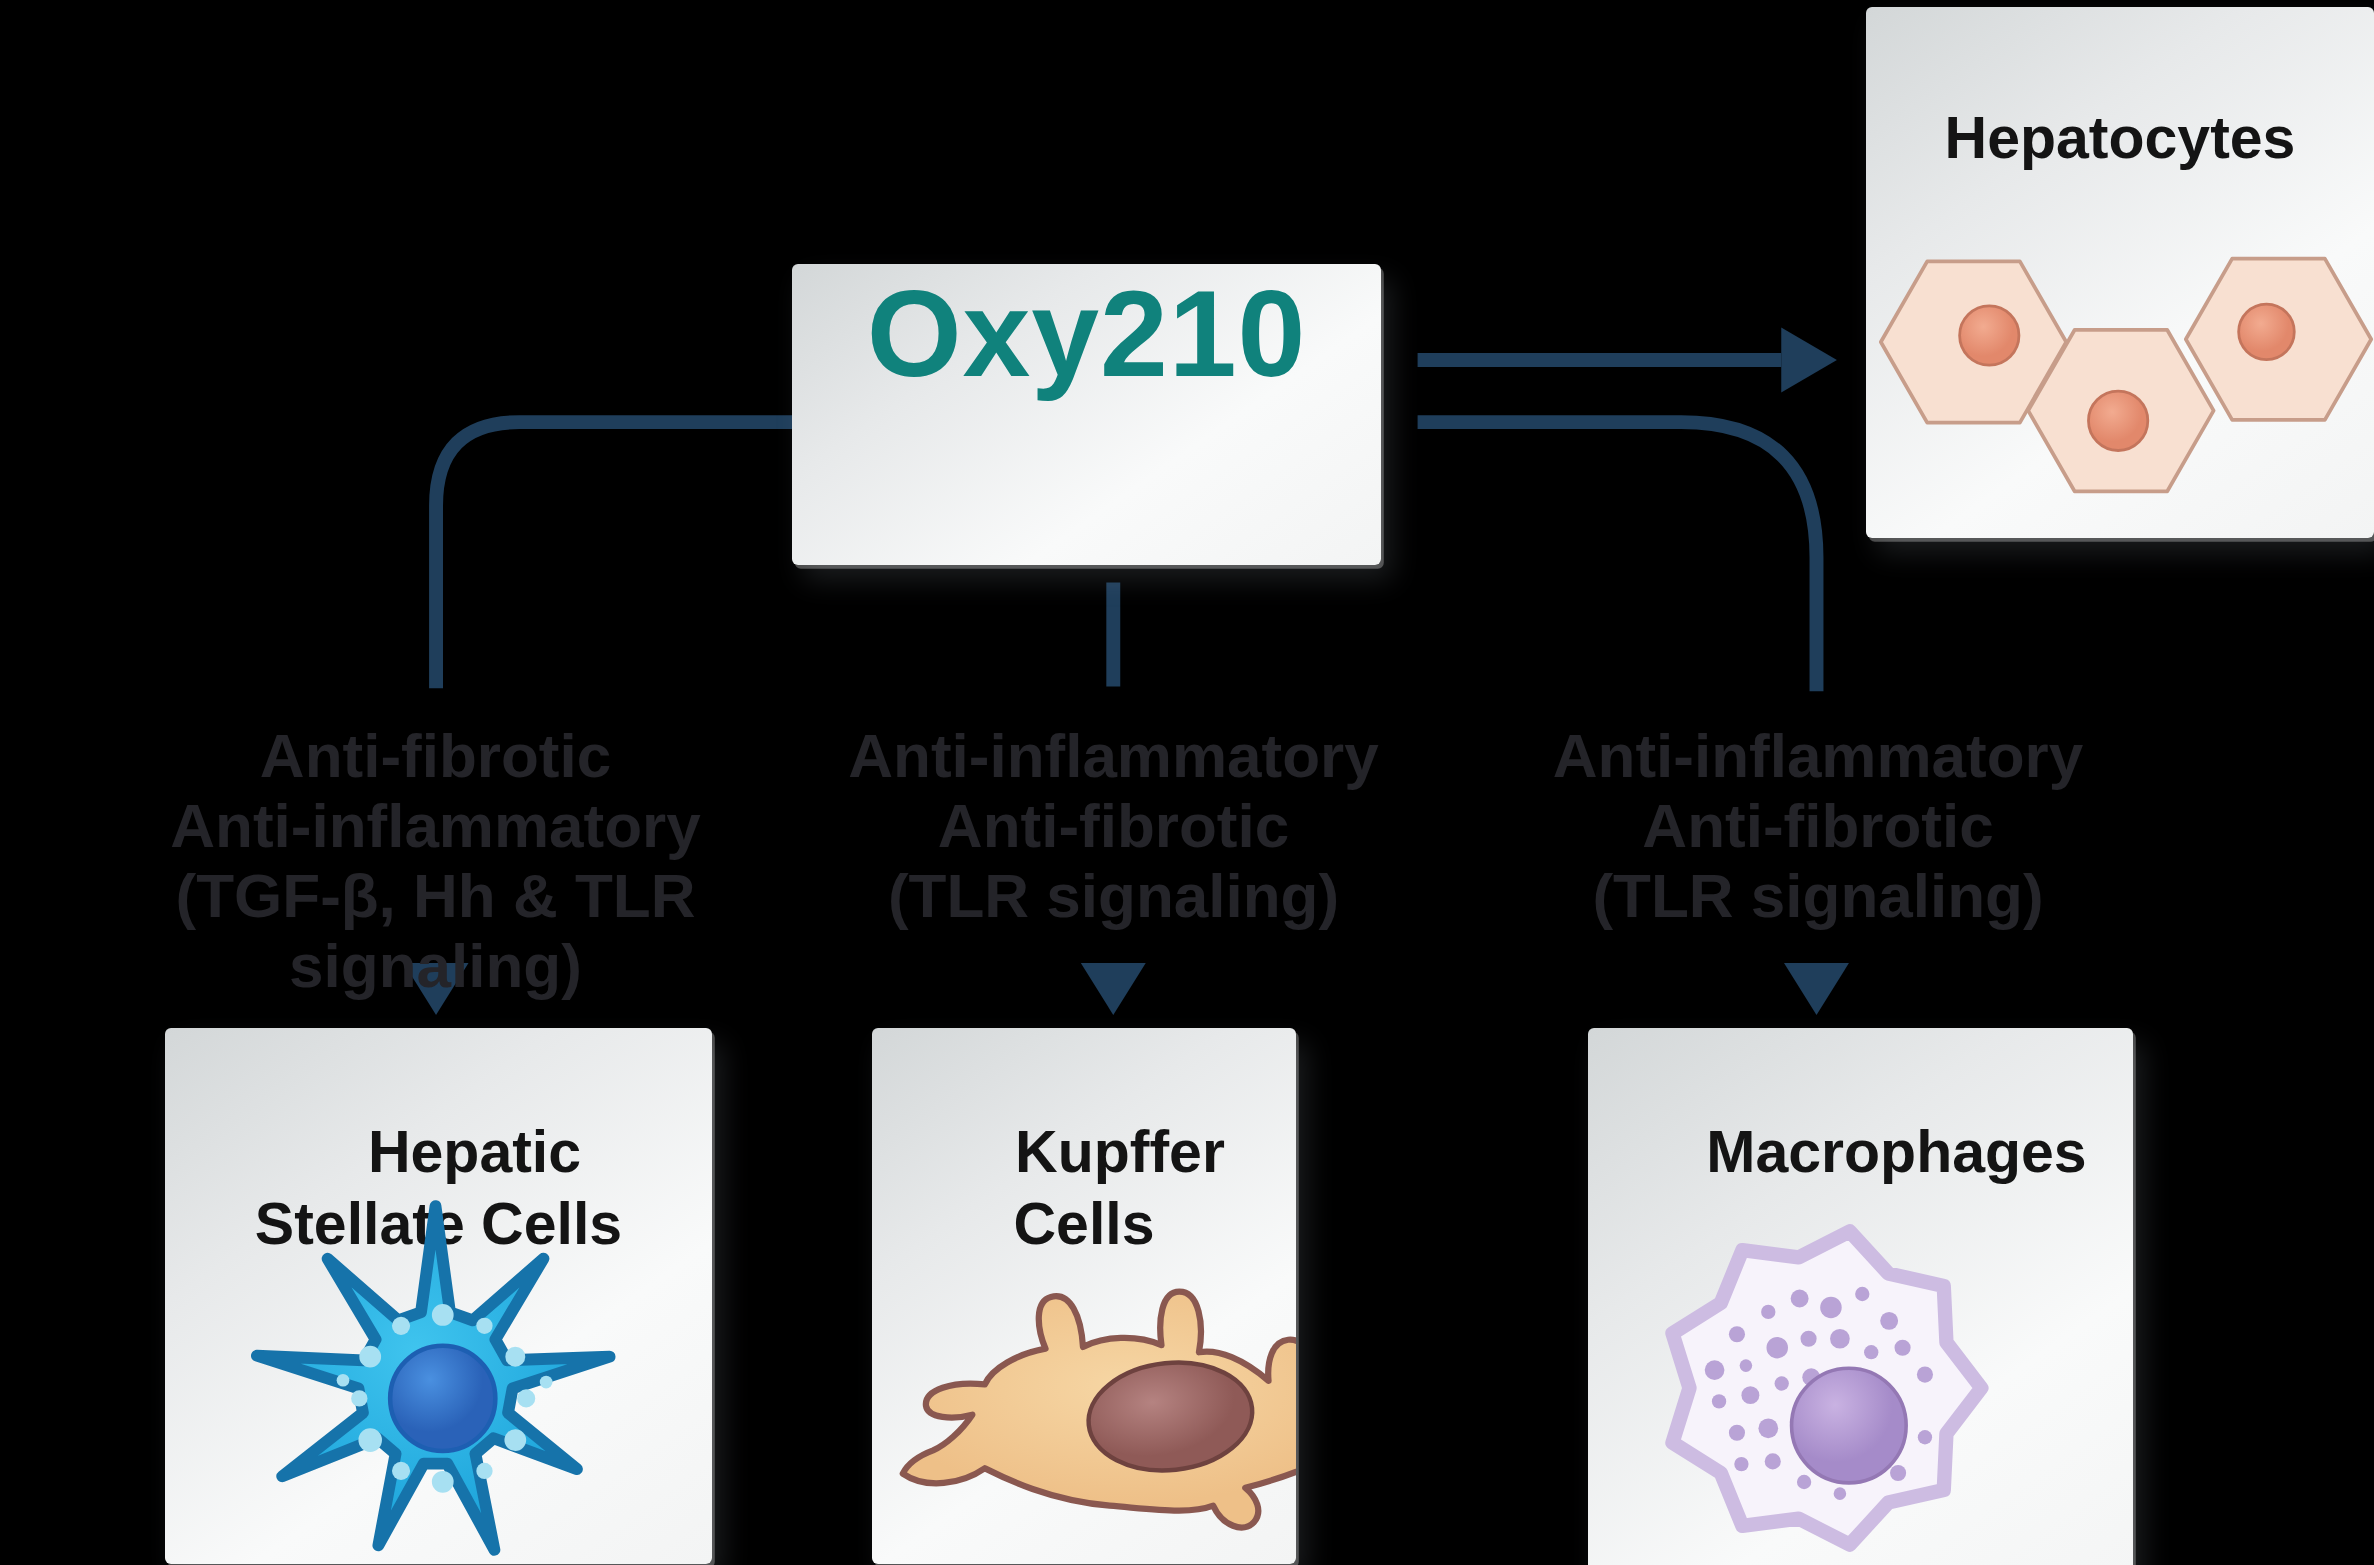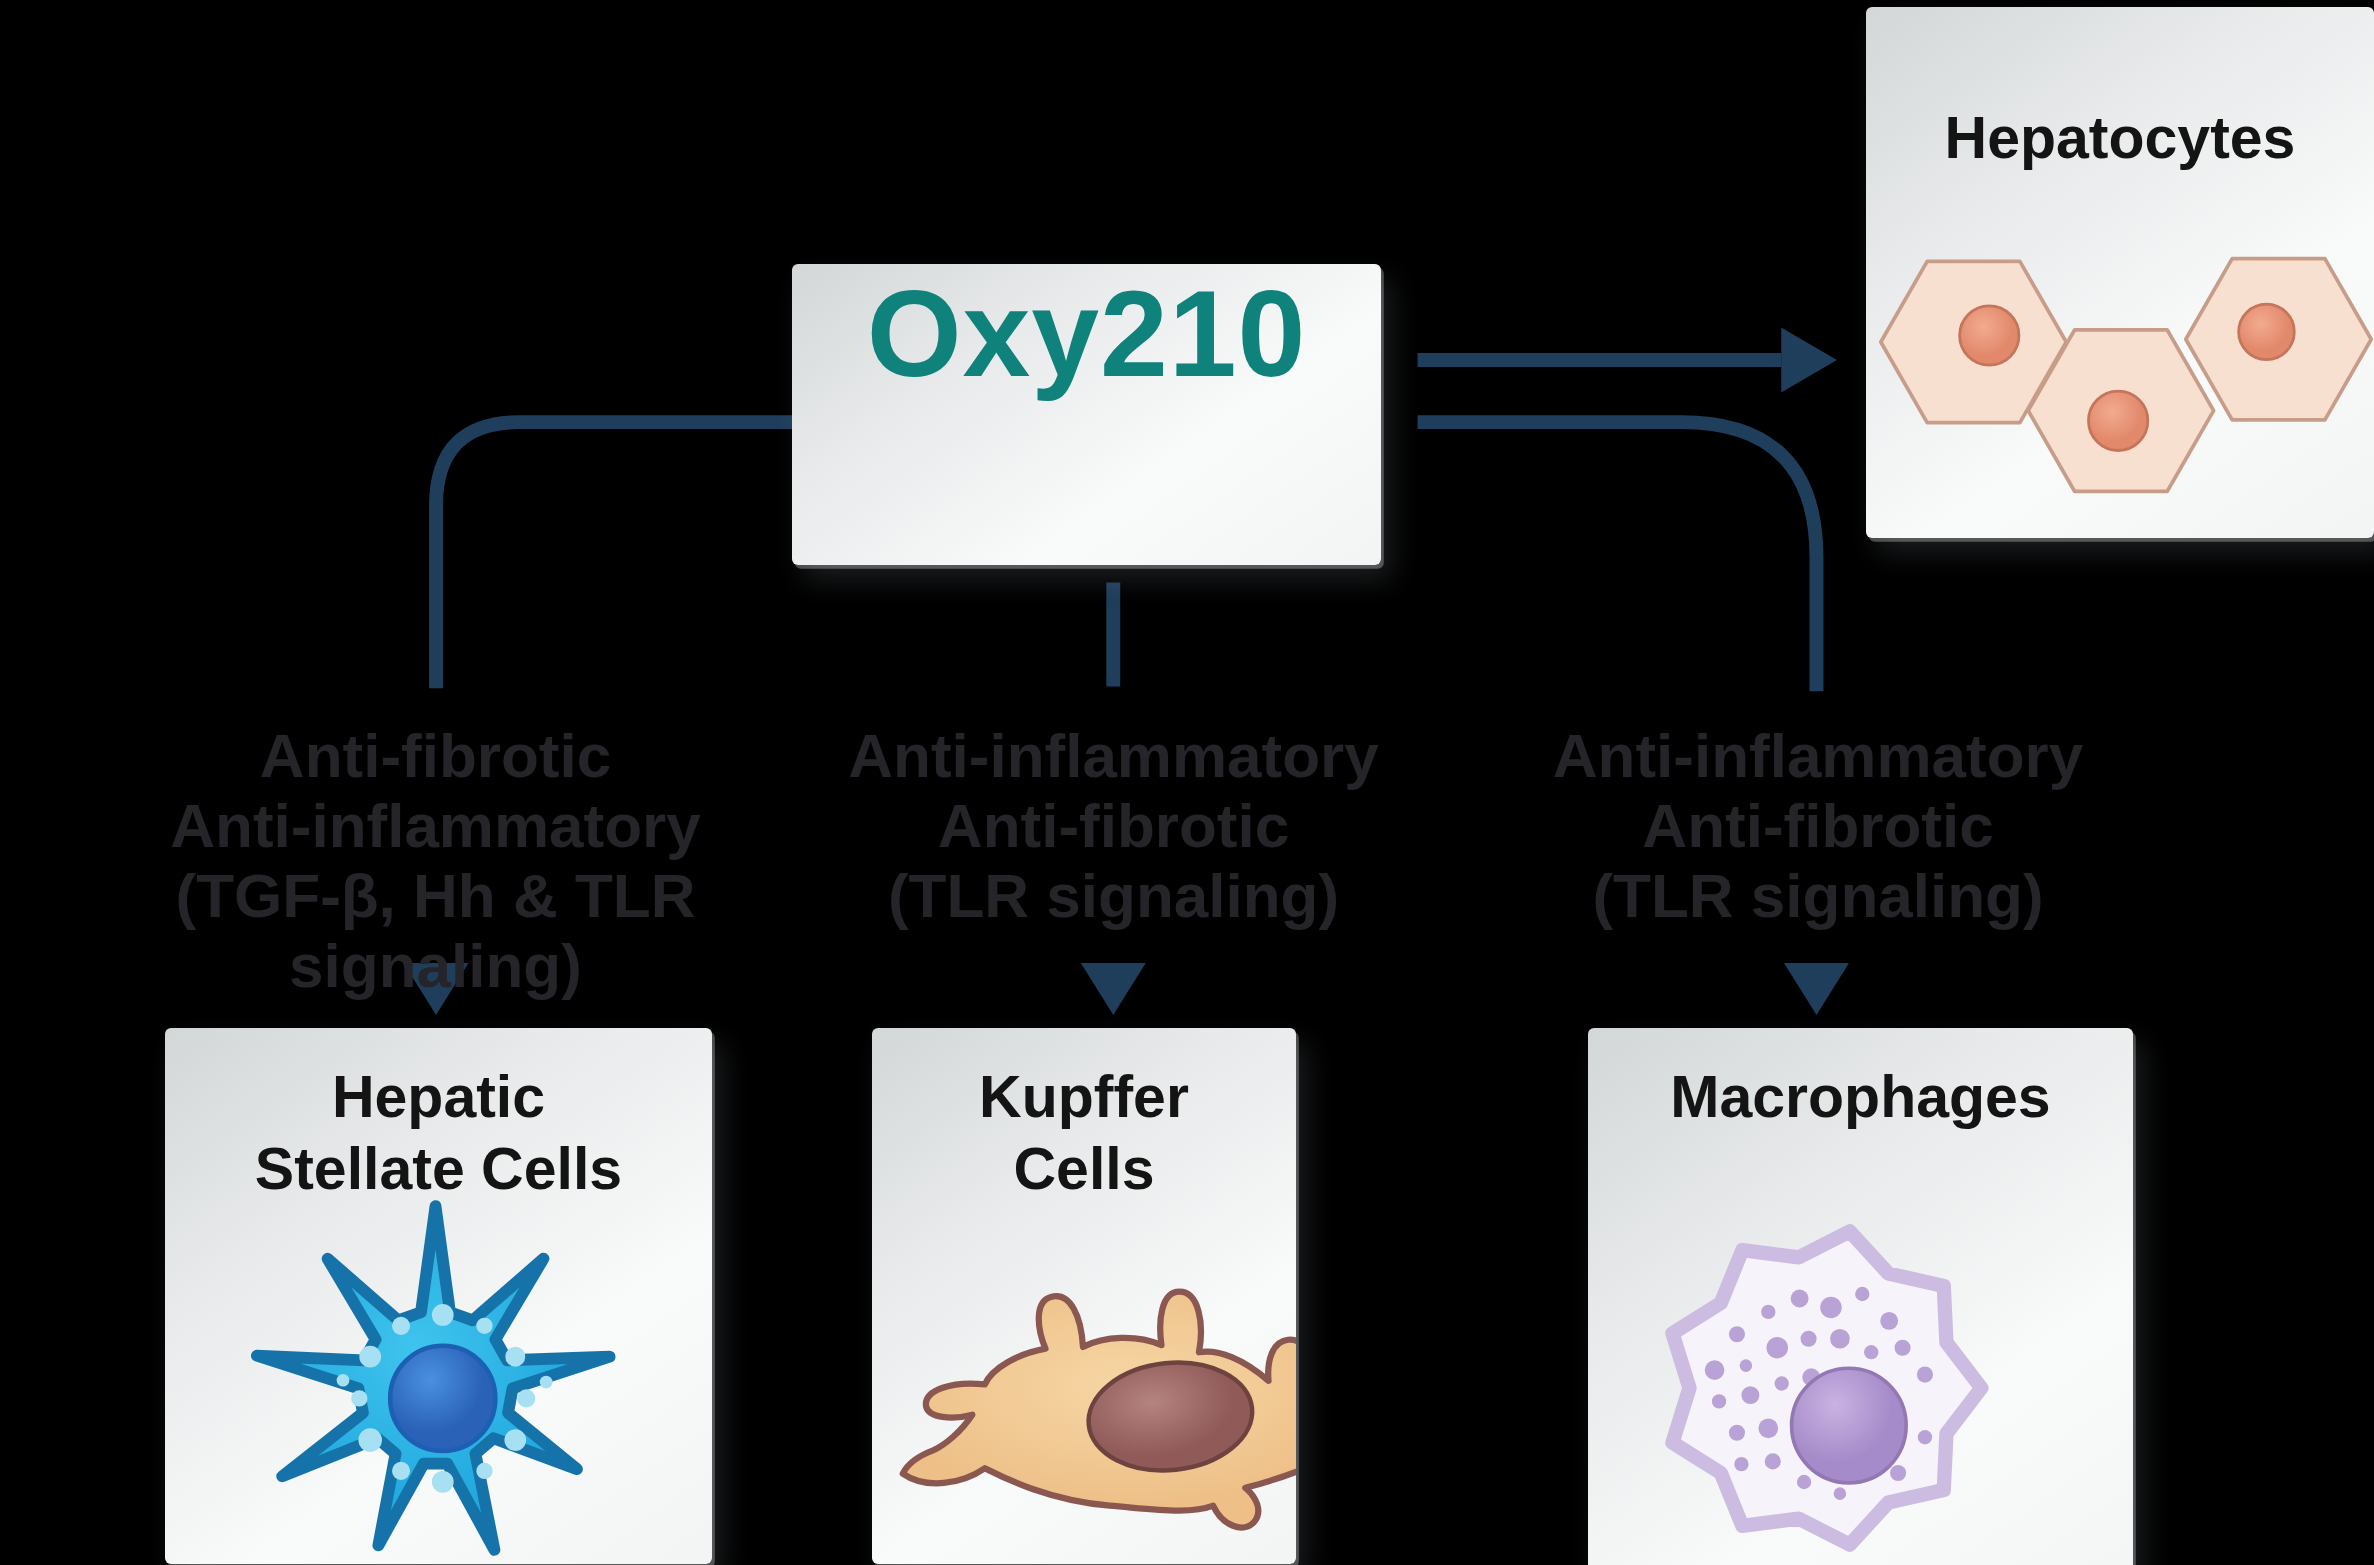--- a/index.html
+++ b/index.html
@@ -15,21 +15,21 @@
   .card-title{width:100%;text-align:center;font-weight:700;color:var(--title);
               font-size:59px;line-height:72px;}
   #oxy-box{left:792px;top:264px;width:589px;height:301px;display:flex;
            align-items:flex-start;justify-content:center;}
   #oxy-label{font-size:122px;font-weight:700;color:var(--teal);letter-spacing:0.9px;}
   #hepatocytes-card{left:1866px;top:7.4px;width:508px;height:531px;}
   #hepatocytes-card .card-title{margin-top:95px;}
   #stellate-card{left:165px;top:1028px;width:547px;height:536px;}
   #kupffer-card{left:872px;top:1028px;width:424px;height:536px;}
   #macrophages-card{left:1588px;top:1028px;width:545px;height:608px;}
-  .bottom-title{margin-top:33px;}
+  .bottom-title{margin-top:88px;padding-left:36px;}
   .cell-art{position:absolute;}
   #arrow-layer{position:absolute;left:0;top:0;width:2375px;height:1566px;}
   .edge-label{position:absolute;text-align:center;font-weight:700;color:var(--label);
               font-size:62px;line-height:70px;}
   #edge-label-left{left:46px;top:721px;width:779px;}
   #edge-label-middle{left:761px;top:721px;width:705px;}
   #edge-label-right{left:1447px;top:721px;width:742px;}
 </style>
 </head>
 <body>

